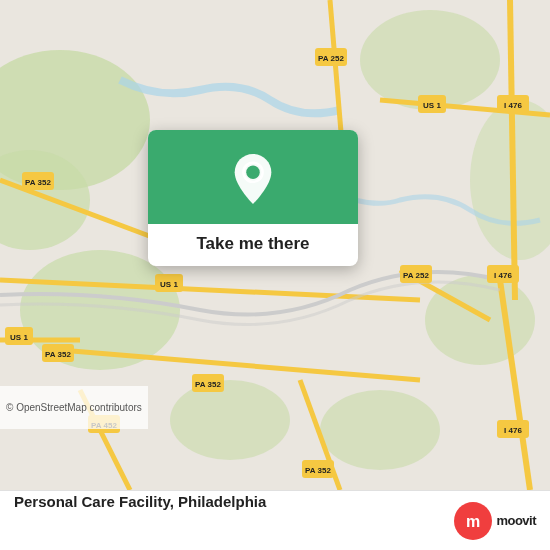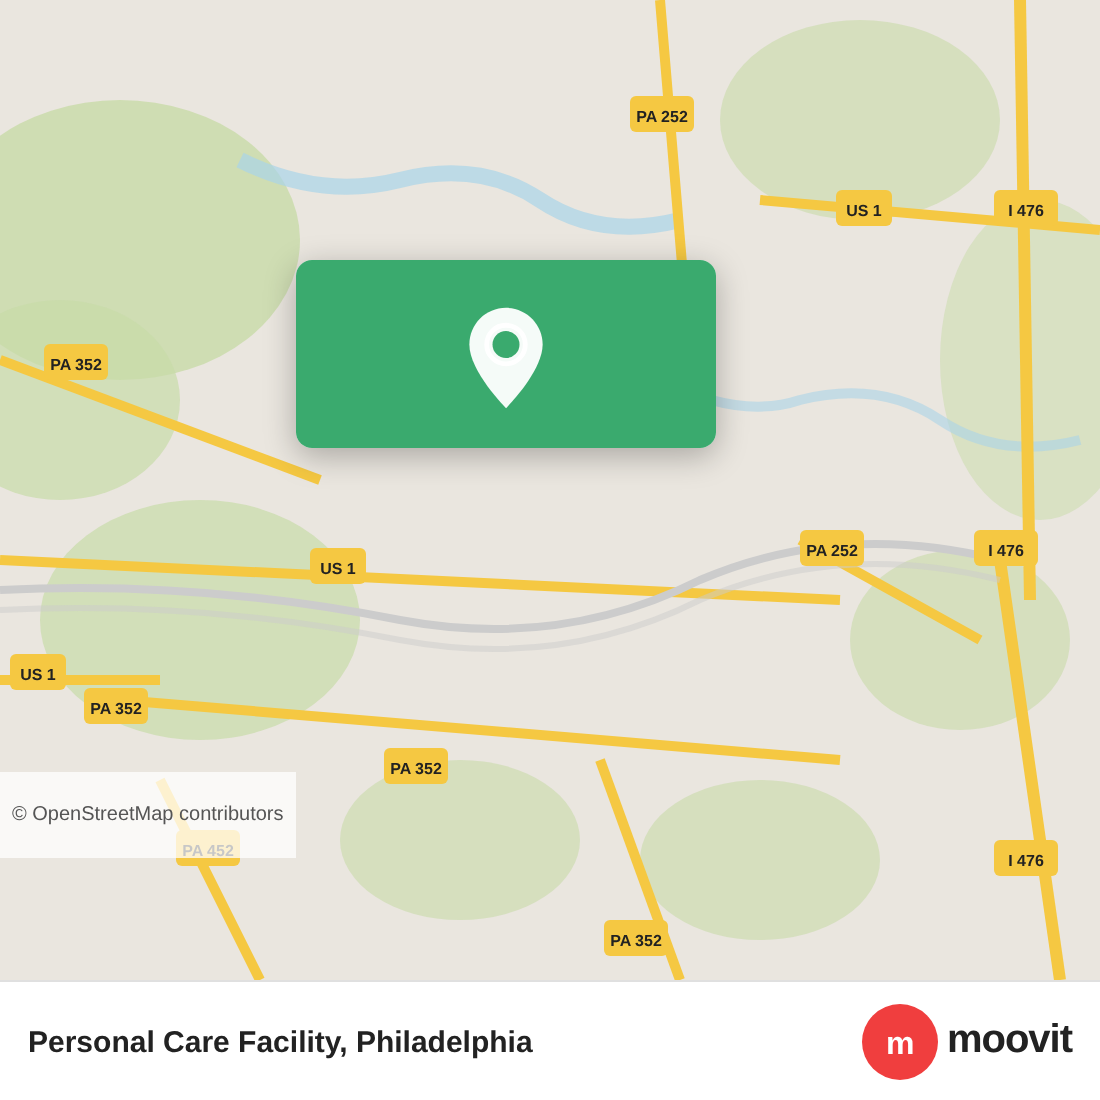--- a/index.html
+++ b/index.html
@@ -64,21 +64,20 @@
       color: #222;
       text-align: center;
       cursor: pointer;
     }
 
     #bottom-bar {
       width: 550px;
       height: 60px;
       background: #fff;
       display: flex;
-      align-items: center;
       padding: 0 14px;
       border-top: 1px solid #e0e0e0;
       position: relative;
     }
 
     #bottom-left {
       display: flex;
       flex-direction: column;
       flex: 1;
     }
@@ -101,21 +100,21 @@
       width: 38px;
       height: 38px;
       background: #f03e3e;
       border-radius: 50%;
       display: flex;
       align-items: center;
       justify-content: center;
     }
 
     .moovit-text {
-      font-size: 20px;
+      font-size: 13px;
       font-weight: 700;
       color: #222;
       letter-spacing: -0.5px;
     }
 
     .moovit-m svg {
       width: 22px;
       height: 22px;
     }
 
@@ -220,20 +219,21 @@
     <div id="card-green-top">
       <svg class="pin-icon" viewBox="0 0 48 56" xmlns="http://www.w3.org/2000/svg">
 
         <path d="M24 2 C13.5 2 5 10.5 5 21 C5 35 24 54 24 54 C24 54 43 35 43 21 C43 10.5 34.5 2 24 2 Z" fill="white" opacity="0.95"></path>
 
         <circle cx="24" cy="21" r="7" fill="#3aaa6e"></circle>
 
         <circle cx="24" cy="21" r="10" fill="none" stroke="white" stroke-width="2.5"></circle>
       </svg>
     </div>
+    <div id="card-label">Take me there</div>
   </div>
 
   <div id="copyright-bar">© OpenStreetMap contributors</div>
 </div>
 
 <div id="bottom-bar">
   <div id="bottom-left">
     <span id="facility-name">Personal Care Facility, Philadelphia</span>
   </div>
   <div id="moovit-logo">

